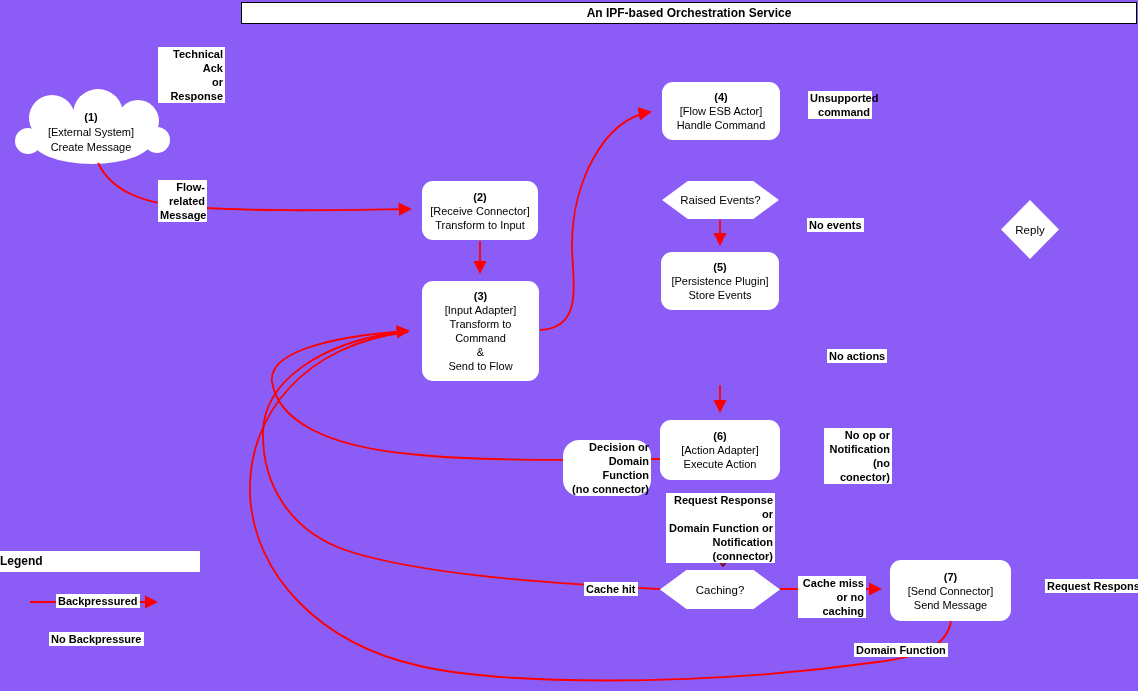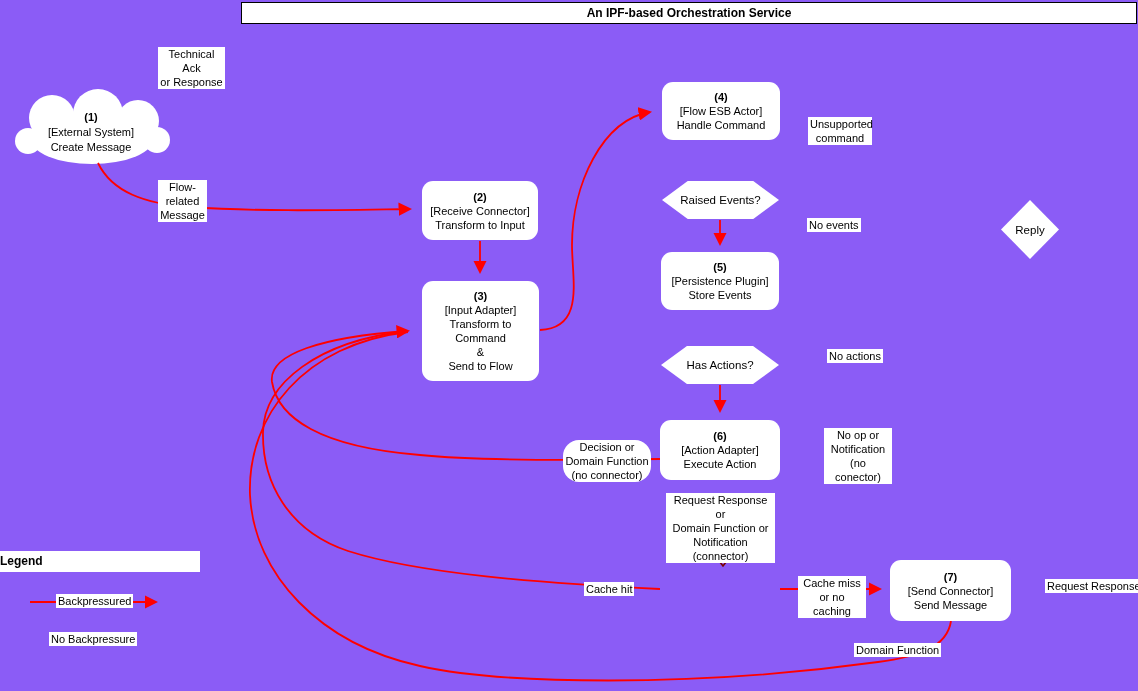--- a/index.html
+++ b/index.html
@@ -23,22 +23,22 @@
   .hex{
     background:#fff;display:flex;align-items:center;justify-content:center;
     text-align:center;font-size:11.5px;
     clip-path:polygon(0% 50%,22% 0%,78% 0%,100% 50%,78% 100%,22% 100%);
   }
   .diamond{
     background:#fff;display:flex;align-items:center;justify-content:center;
     font-size:11.5px;clip-path:polygon(50% 0%,100% 50%,50% 100%,0% 50%);
   }
   .elabel{
-    background:#fff;padding:0 2px;text-align:center;
-    font-size:11px;line-height:14px;
+    background:#fff;padding:0 2px;text-align:right;
+    font-size:11px;line-height:14px;font-weight:bold;
   }
   .cloudtext{
     position:absolute;z-index:2;text-align:center;font-size:11px;line-height:15px;
   }
   .cloudtext .num{font-weight:bold;}
   .legendbar{
     background:#fff;text-align:left;font-weight:bold;font-size:12px;line-height:21px;
   }
 </style>
 </head>
@@ -119,30 +119,30 @@
 Execute Action</span>
   </div>
 
   <div class="node" style="left:890px;top:560px;width:121px;height:61px;">
     <span class="num">(7)</span>
     <span class="body">[Send Connector]
 Send Message</span>
   </div>
 
   <div class="hex" style="left:662px;top:181px;width:117px;height:38px;">Raised Events?</div>
-  <div class="hex" style="left:661px;top:346px;width:118px;height:38px;">Has Actions?</div>
+  <div class="hex" style="left:660px;top:570px;width:120px;height:39px;">Caching?</div>
 
   <div class="diamond" style="left:1001px;top:200px;width:58px;height:59px;">Reply</div>
 
   <div class="elabel" style="left:158px;top:47px;width:67px;">Technical Ack
 or Response</div>
   <div class="elabel" style="left:158px;top:180px;width:49px;">Flow-
 related
 Message</div>
-  <div class="elabel" style="left:808px;top:91px;width:64px;margin-top:26px;">Unsupported
+  <div class="elabel" style="left:808px;top:91px;width:64px;">Unsupported
 command</div>
   <div class="elabel" style="left:807px;top:218px;">No events</div>
   <div class="elabel" style="left:827px;top:349px;">No actions</div>
   <div class="elabel" style="left:824px;top:414px;width:68px;margin-top:14px;">No op or
 Notification
 (no conector)</div>
   <div class="elabel" style="left:563px;top:440px;width:88px;border-radius:16px;">Decision or
 Domain Function
 (no connector)</div>
   <div class="elabel" style="left:666px;top:493px;width:109px;">Request Response or

